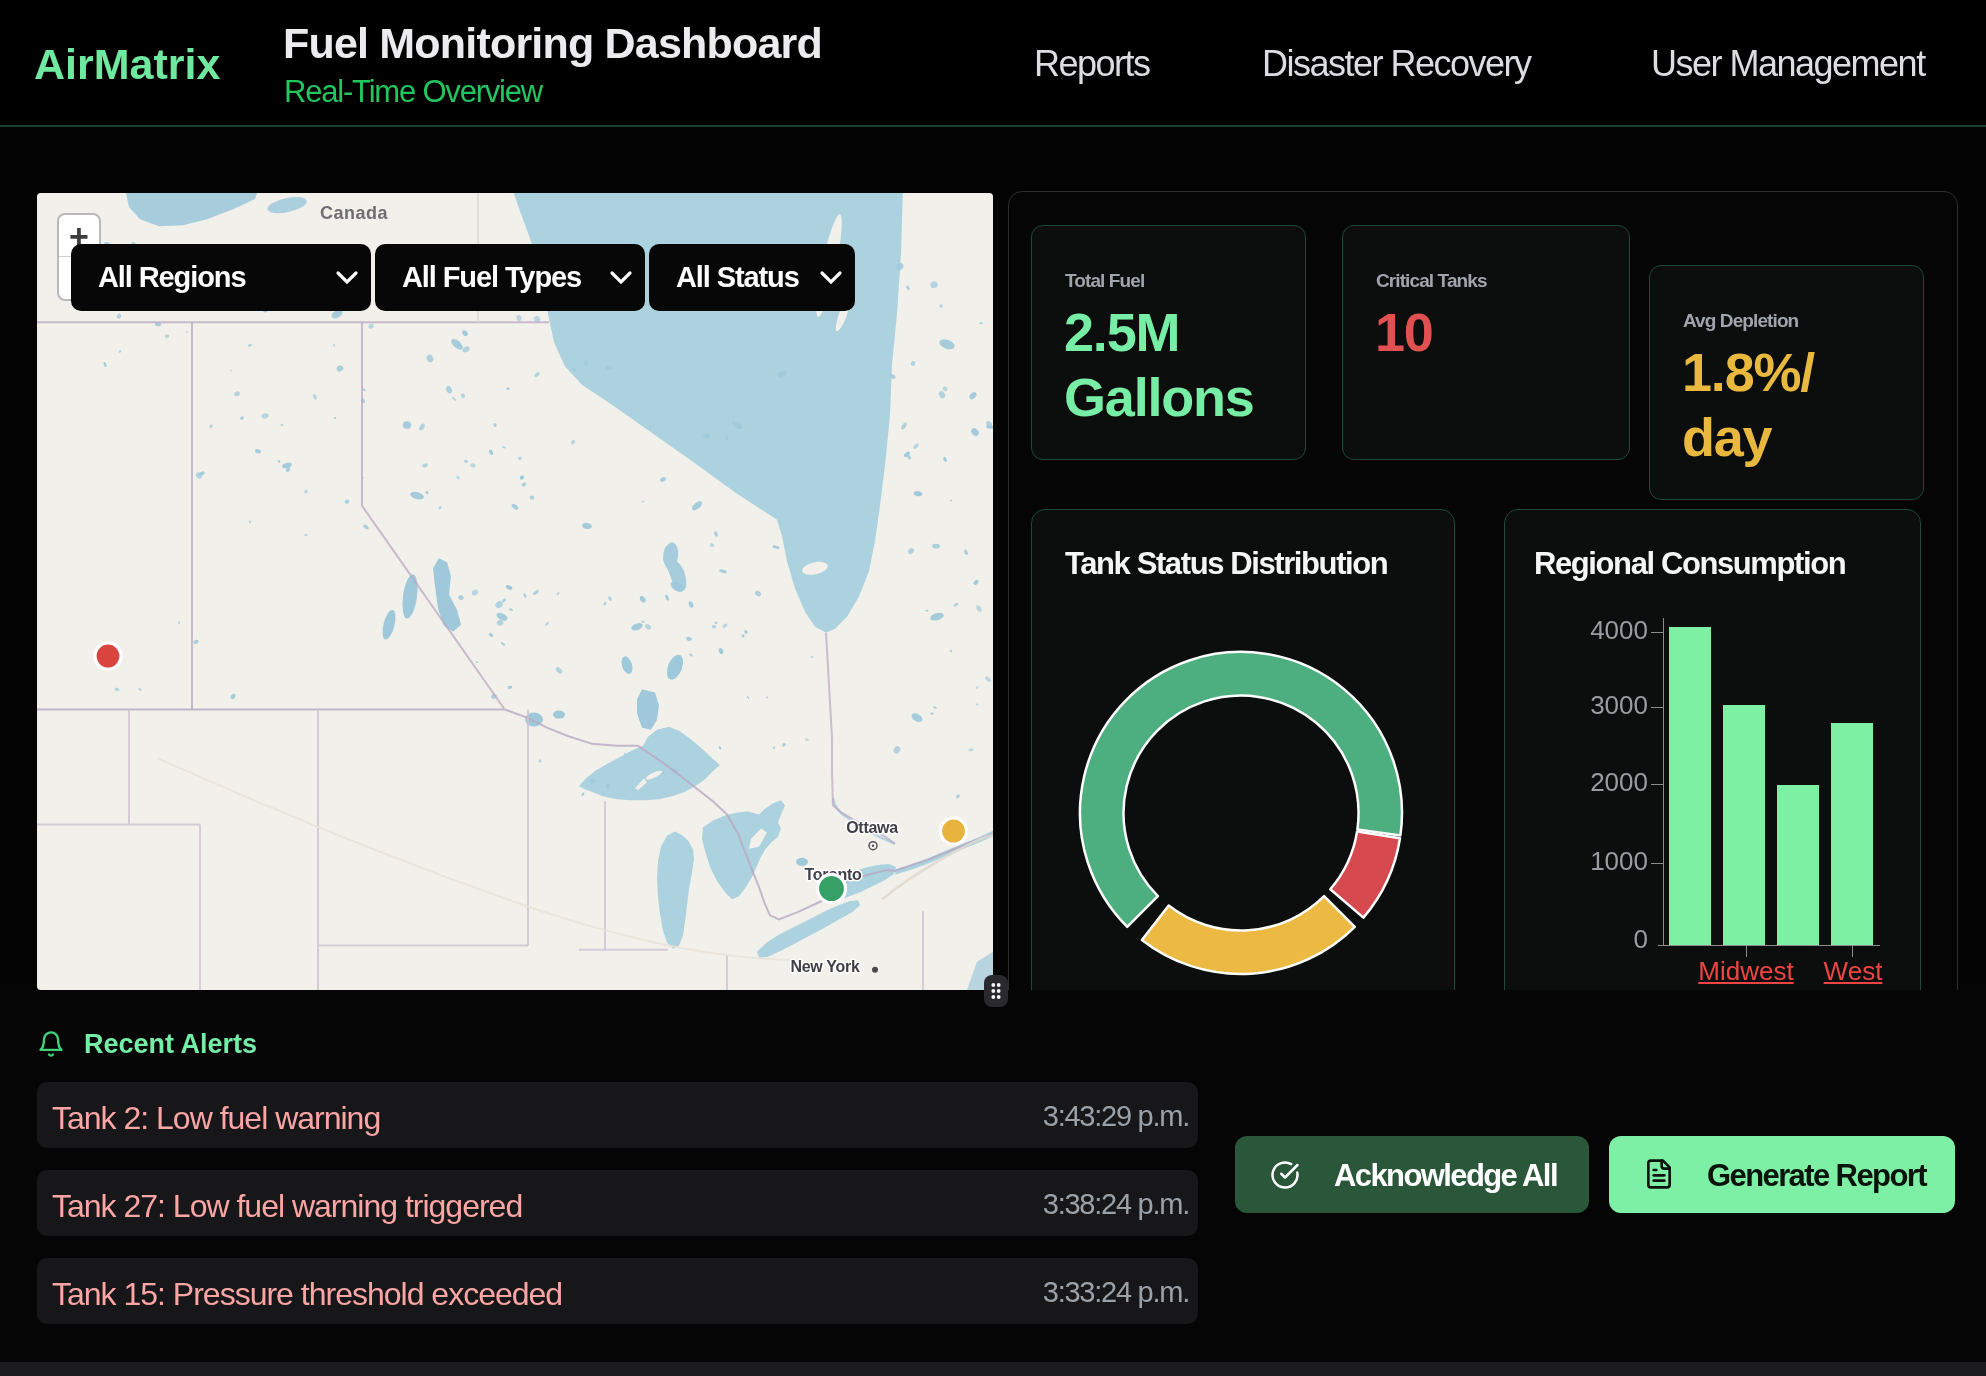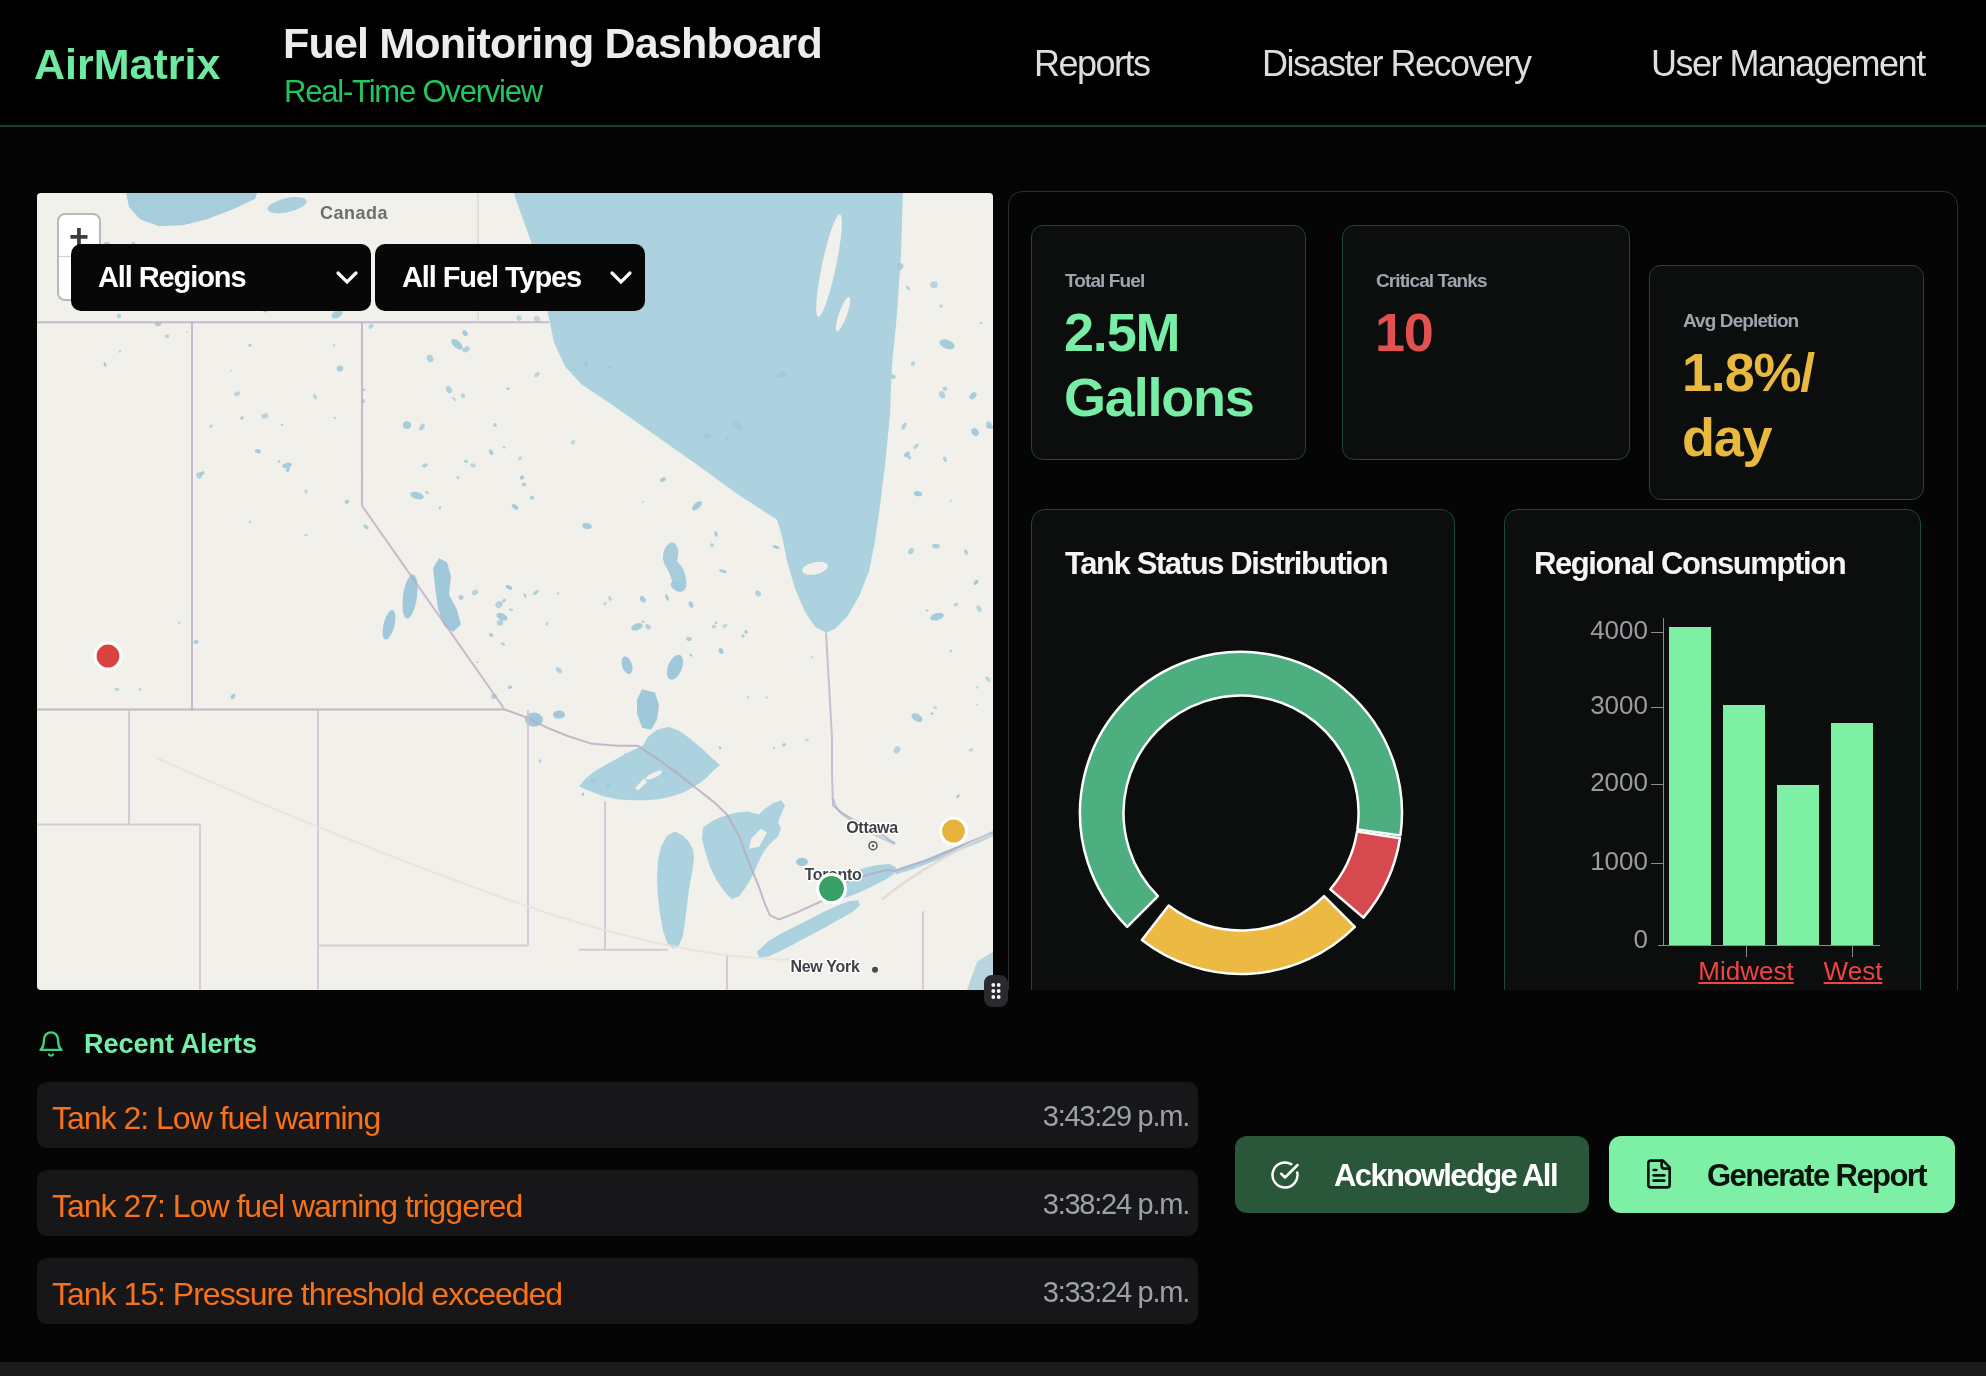--- a/index.html
+++ b/index.html
@@ -42,21 +42,21 @@
   
   .bar { position:absolute; background:#7ef0a3; }
   .axis { position:absolute; background:#8b8b90; }
   .ylab { position:absolute; width:90px; text-align:right; font-size:26px; color:#9b9ba2; line-height:26px; }
   .xlab { position:absolute; font-size:26px; color:#ef4444; line-height:26px;text-decoration:underline; }
 
   
   #footer { position:absolute; left:0; top:990px; width:1986px; height:372px; background:#050505; }
   #ralerts { position:absolute; left:84px; top:1031px; font-size:27px; font-weight:bold; color:#74eda8; letter-spacing:0; line-height:27px; }
   .arow { position:absolute; left:37px; width:1161px; height:66px; background:#17171a; border-radius:10px; }
-  .arow .t { position:absolute; left:15px; top:20px; font-size:32px; color:#f97316; letter-spacing:-1px; line-height:32px; white-space:nowrap;text-align:right; }
+  .arow .t { position:absolute; left:15px; top:20px; font-size:32px; color:#fca5a5; letter-spacing:-1px; line-height:32px; white-space:nowrap;text-align:right; }
   .arow .tm { position:absolute; right:9px; top:20px; font-size:29px; color:#9ba1a8; letter-spacing:-1.25px; line-height:29px; }
   .btn { position:absolute; top:1136px; height:77px; border-radius:12px; display:flex; align-items:center; }
   #btn1 { left:1235px; width:354px; background:#2a5639; }
   #btn1 .bt { position:absolute; left:99px; top:24px; font-size:31px; font-weight:600; color:#fff; letter-spacing:-1.6px; line-height:31px; white-space:nowrap; }
   #btn2 { left:1609px; width:346px; background:#7df0a6; }
   #btn2 .bt { position:absolute; left:98px; top:24px; font-size:31px; font-weight:600; color:#07130b; letter-spacing:-1.6px; line-height:31px; white-space:nowrap; }
   #strip { position:absolute; left:0; top:1362px; width:1986px; height:14px; background:#1b1b1e; }
   #handle { position:absolute; left:984px; top:975px; width:24px; height:32px; background:#2a2a2e; border-radius:8px; z-index:9; }
 </style>
 </head>
@@ -332,20 +332,26 @@
         <svg width="26" height="20" viewBox="0 0 26 20">
           <path d="M4 5 L13 14 L22 5" fill="none" stroke="#fdfdfd" stroke-width="3.2" stroke-linecap="round"></path>
         </svg>
       </div>
     <div class="dd" id="dd1">
         <span>All Regions</span>
         <svg width="26" height="20" viewBox="0 0 26 20">
           <path d="M4 5 L13 14 L22 5" fill="none" stroke="#fdfdfd" stroke-width="3.2" stroke-linecap="round"></path>
         </svg>
       </div>
+    <div class="dd" id="dd3">
+        <span>All Status</span>
+        <svg width="26" height="20" viewBox="0 0 26 20">
+          <path d="M4 5 L13 14 L22 5" fill="none" stroke="#fdfdfd" stroke-width="3.2" stroke-linecap="round"></path>
+        </svg>
+      </div>
   </div>
   <div id="handle"><svg width="24" height="32" viewBox="0 0 24 32">
         <g fill="#f5f5f5">
           <circle cx="9.3" cy="10" r="1.9"></circle>
           <circle cx="14.7" cy="10" r="1.9"></circle>
           <circle cx="9.3" cy="16" r="1.9"></circle>
           <circle cx="14.7" cy="16" r="1.9"></circle>
           <circle cx="9.3" cy="22" r="1.9"></circle>
           <circle cx="14.7" cy="22" r="1.9"></circle>
         </g>

